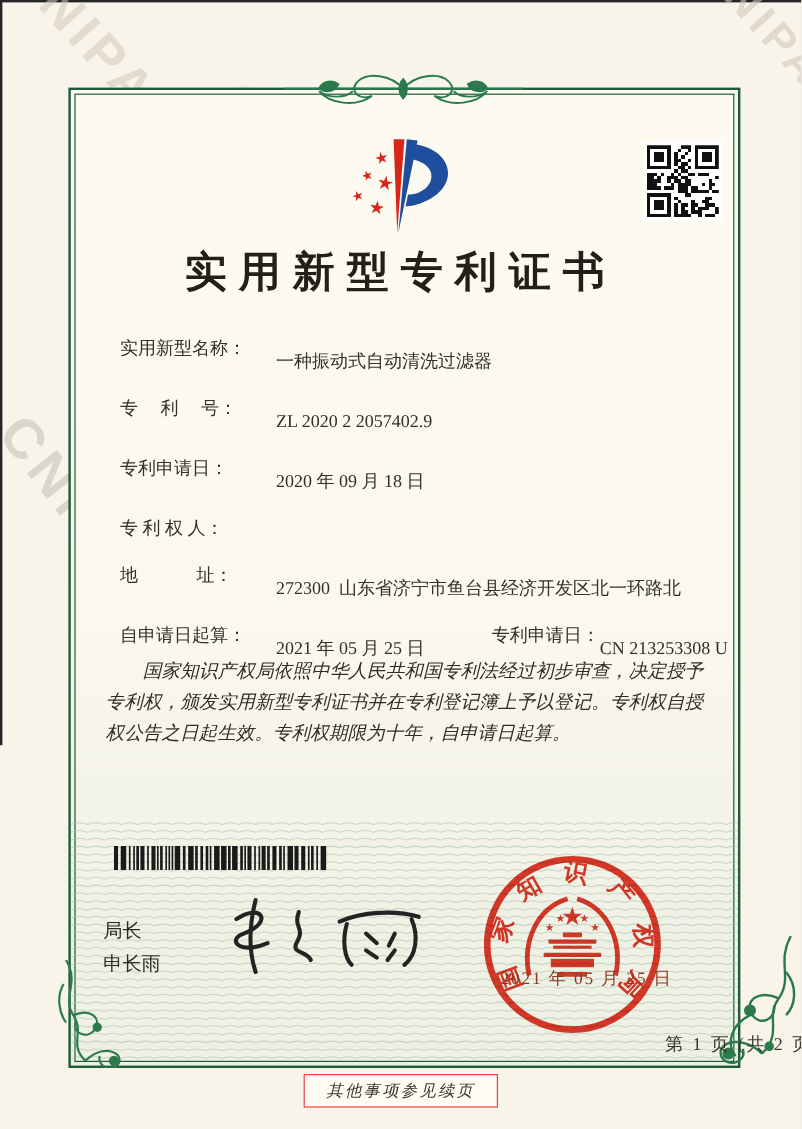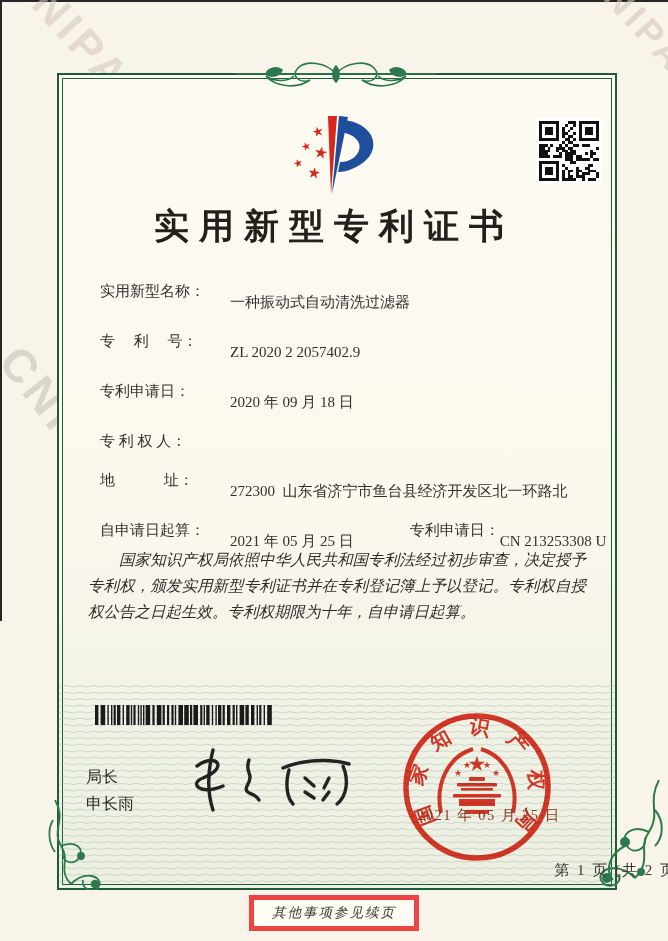--- a/index.html
+++ b/index.html
@@ -26,21 +26,21 @@
   .fvalue{white-space:pre;margin-top:11px;}
   .flabel2{margin-left:56px;white-space:pre;}
   .paras{position:absolute;left:88px;top:547px;width:498px;font-size:15.5px;font-style:italic;color:#2f2c27;line-height:26px;text-align:justify;}
   .paras p{margin:0;text-indent:2em;}
   .barcode{position:absolute;left:95px;top:705px;width:178px;height:20px;}
   .signer{position:absolute;left:74px;top:763px;font-size:16px;color:#2c2a26;line-height:27px;font-family:"Liberation Sans","DejaVu Sans",sans-serif;margin-left:12px;}
   .signature{position:absolute;left:183px;top:742px;width:185px;height:78px;}
   .seal{position:absolute;left:399px;top:709px;width:156px;height:156px;mix-blend-mode:multiply;opacity:.93;}
   .seal-date{position:absolute;left:417px;top:806px;font-size:14.5px;letter-spacing:1.5px;color:#8b3a22;z-index:5;}
   .page-info{position:absolute;left:16px;top:861px;width:100%;text-align:right;font-size:15px;color:#3a3733;letter-spacing:2px;}
-  .footer-note{position:absolute;left:50%;transform:translateX(-50%);top:895px;border:5px solid #ef4444;background:#fdfbf3;padding:4px 18px;font-size:13.5px;font-style:italic;color:#3a372f;letter-spacing:2px;white-space:nowrap;}
+  .footer-note{position:absolute;left:50%;transform:translateX(-50%);top:895px;border:1px solid #ef4444;background:#fdfbf3;padding:4px 18px;font-size:13.5px;font-style:italic;color:#3a372f;letter-spacing:2px;white-space:nowrap;}
 </style>
 </head>
 <body>
 
 <div class="page">
 
   <div class="edge-top"></div>
   <div class="edge-left"></div>
 
   <div class="wm" style="left:-10px;top:2px;font-size:44px;color:rgba(210,196,186,.55);transform:rotate(48deg);">CNIPA</div>

